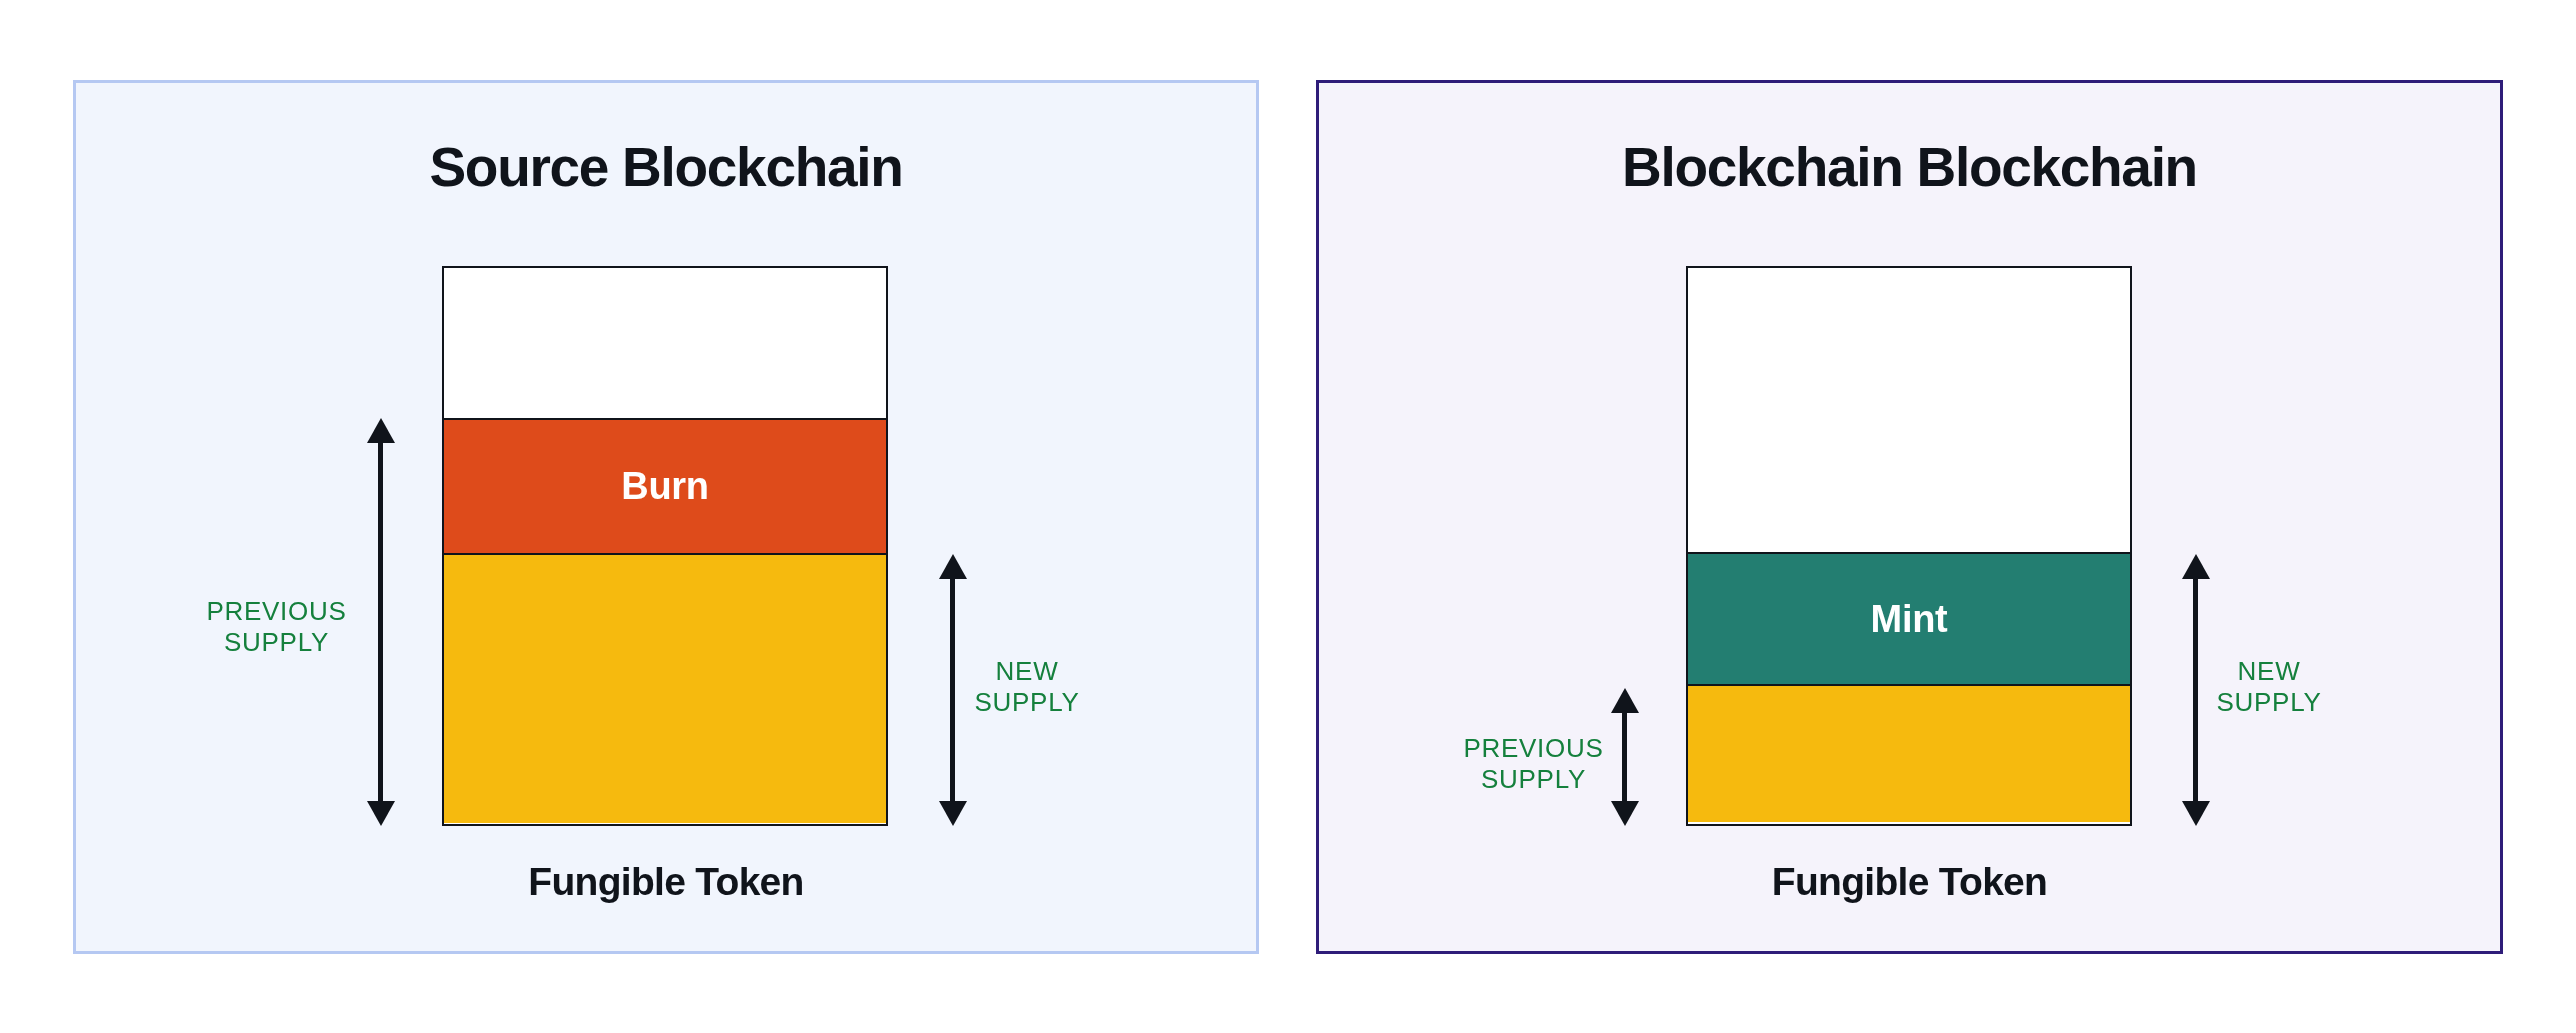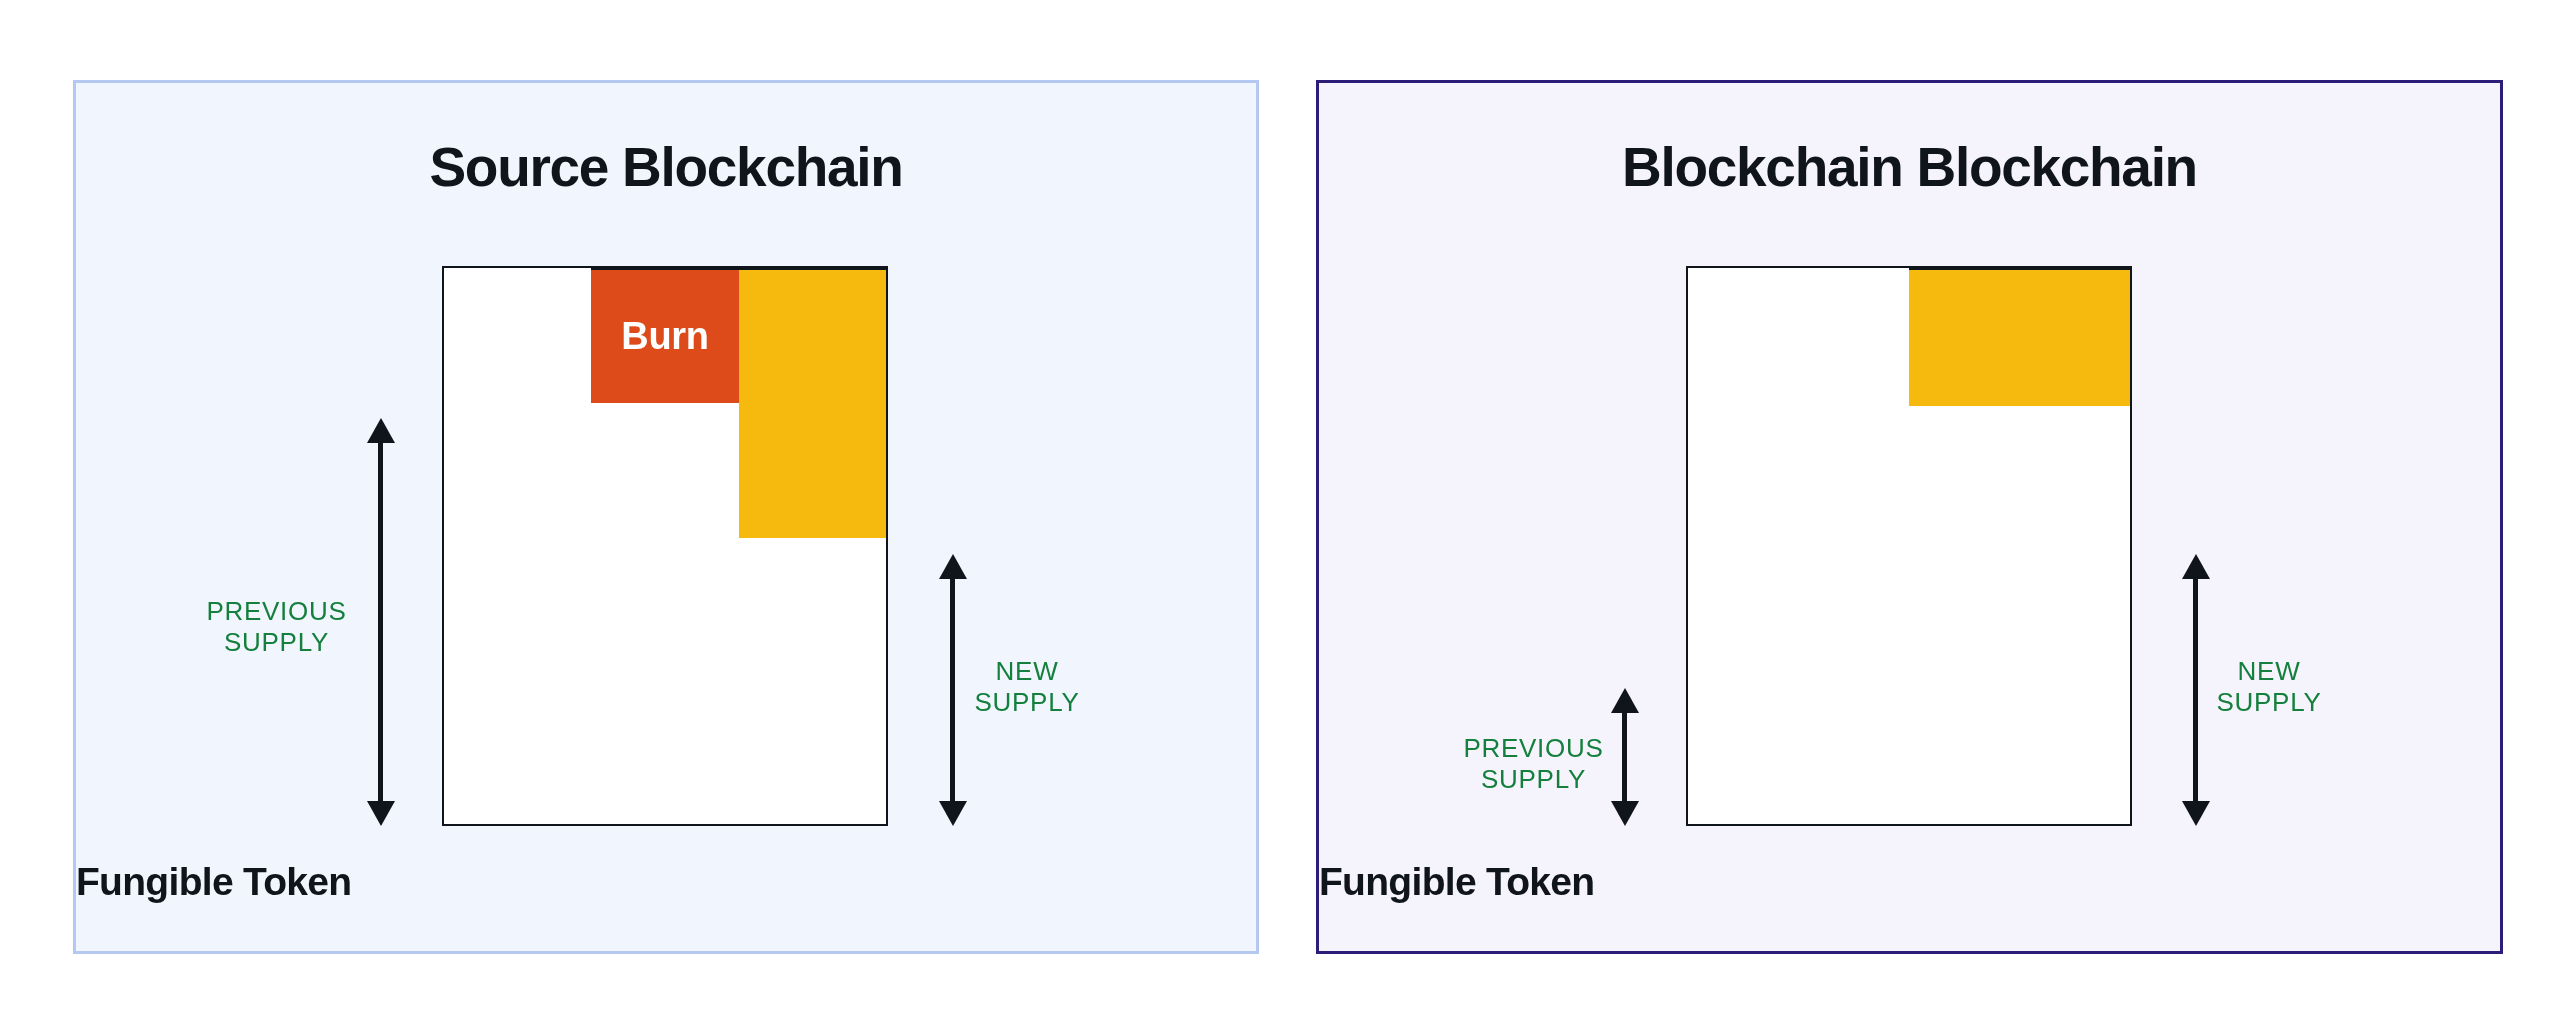--- a/index.html
+++ b/index.html
@@ -38,21 +38,21 @@
     letter-spacing: -1.3px;
     color: var(--ink);
   }
 
   .token-bar {
     position: absolute;
     width: 446px;
     border: 2.6px solid var(--ink);
     background: #ffffff;
     display: flex;
-    flex-direction: row;
+    flex-direction: column;
   }
   .bar-source { left: 366px; top: 183px; height: 560px; }
   .bar-destination { left: 367px; top: 183px; height: 560px; }
 
   .segment {
     width: 100%;
     display: flex;
     align-items: center;
     justify-content: center;
   }
@@ -92,21 +92,21 @@
     font-weight: 400;
     letter-spacing: 0.7px;
     color: #15803d;
   }
 
   .token-footer {
     position: absolute;
     left: 0;
     top: 779px;
     width: 100%;
-    text-align: left;
+    text-align: center;
     font-size: 39px;
     line-height: 39px;
     font-weight: 700;
     letter-spacing: -0.7px;
     color: var(--ink);
   }
 </style>
 </head>
 <body>
 
@@ -148,20 +148,23 @@
 
     <div class="token-footer">Fungible Token</div>
   </section>
 
   <section class="panel panel-destination" style="background: rgb(245, 243, 251); border-color: rgb(46, 28, 121);">
 
     <h2 class="panel-title">Blockchain Blockchain</h2>
 
     <div class="token-bar bar-destination">
       <div class="segment" style="background: rgb(255, 255, 255); height: 284px;"></div>
+      <div class="segment" style="background: rgb(35, 126, 113); height: 132px;">
+        <span class="segment-label">Mint</span>
+      </div>
       <div class="segment" style="background: rgb(246, 186, 14); height: 138px;"></div>
     </div>
 
     <div class="varrow" style="left:291px; top:605px; height:138px;">
       <div class="arrowhead up"></div>
       <div class="arrowline"></div>
       <div class="arrowhead down"></div>
     </div>
 
     <div class="supply-label" style="left:97px; top:650px; width:235px;">

